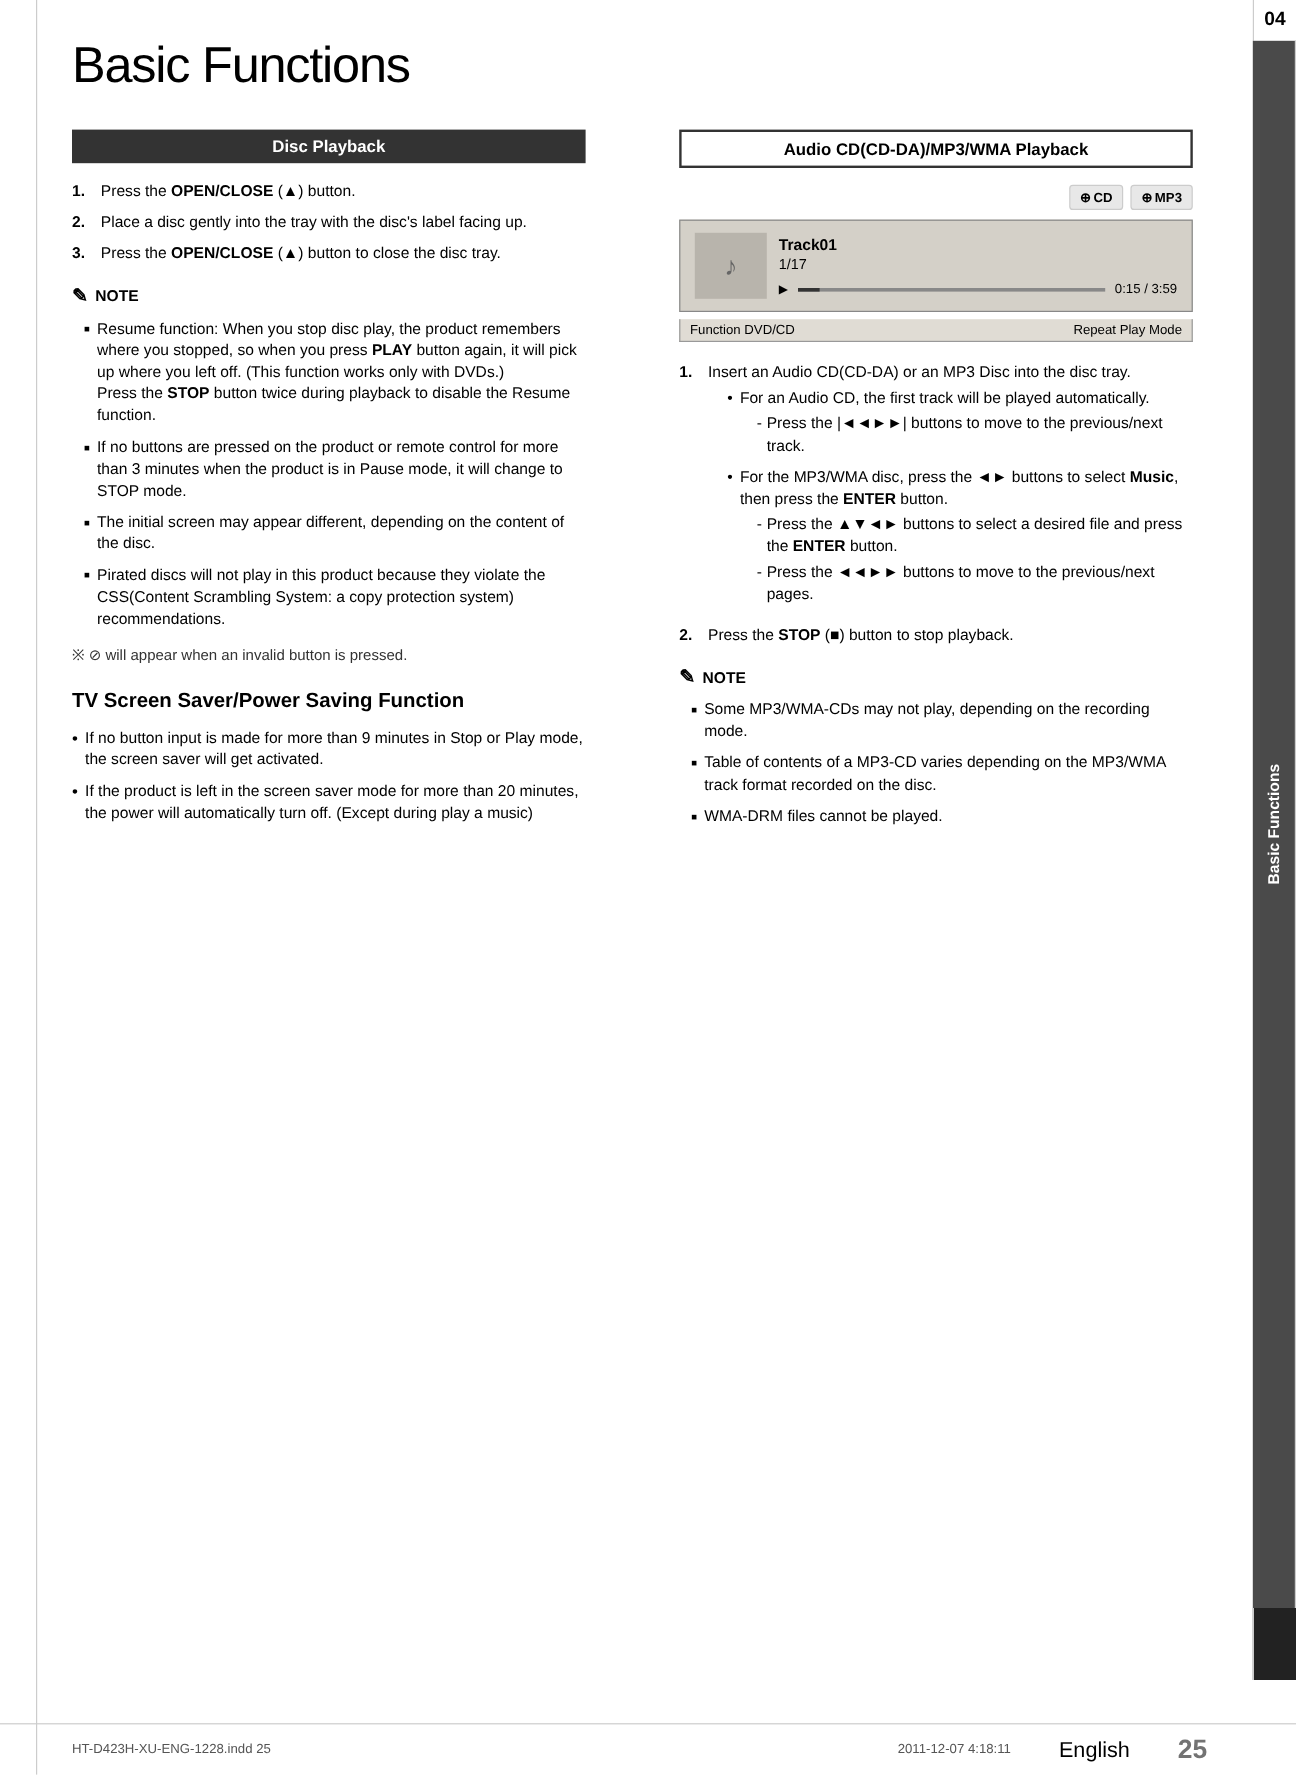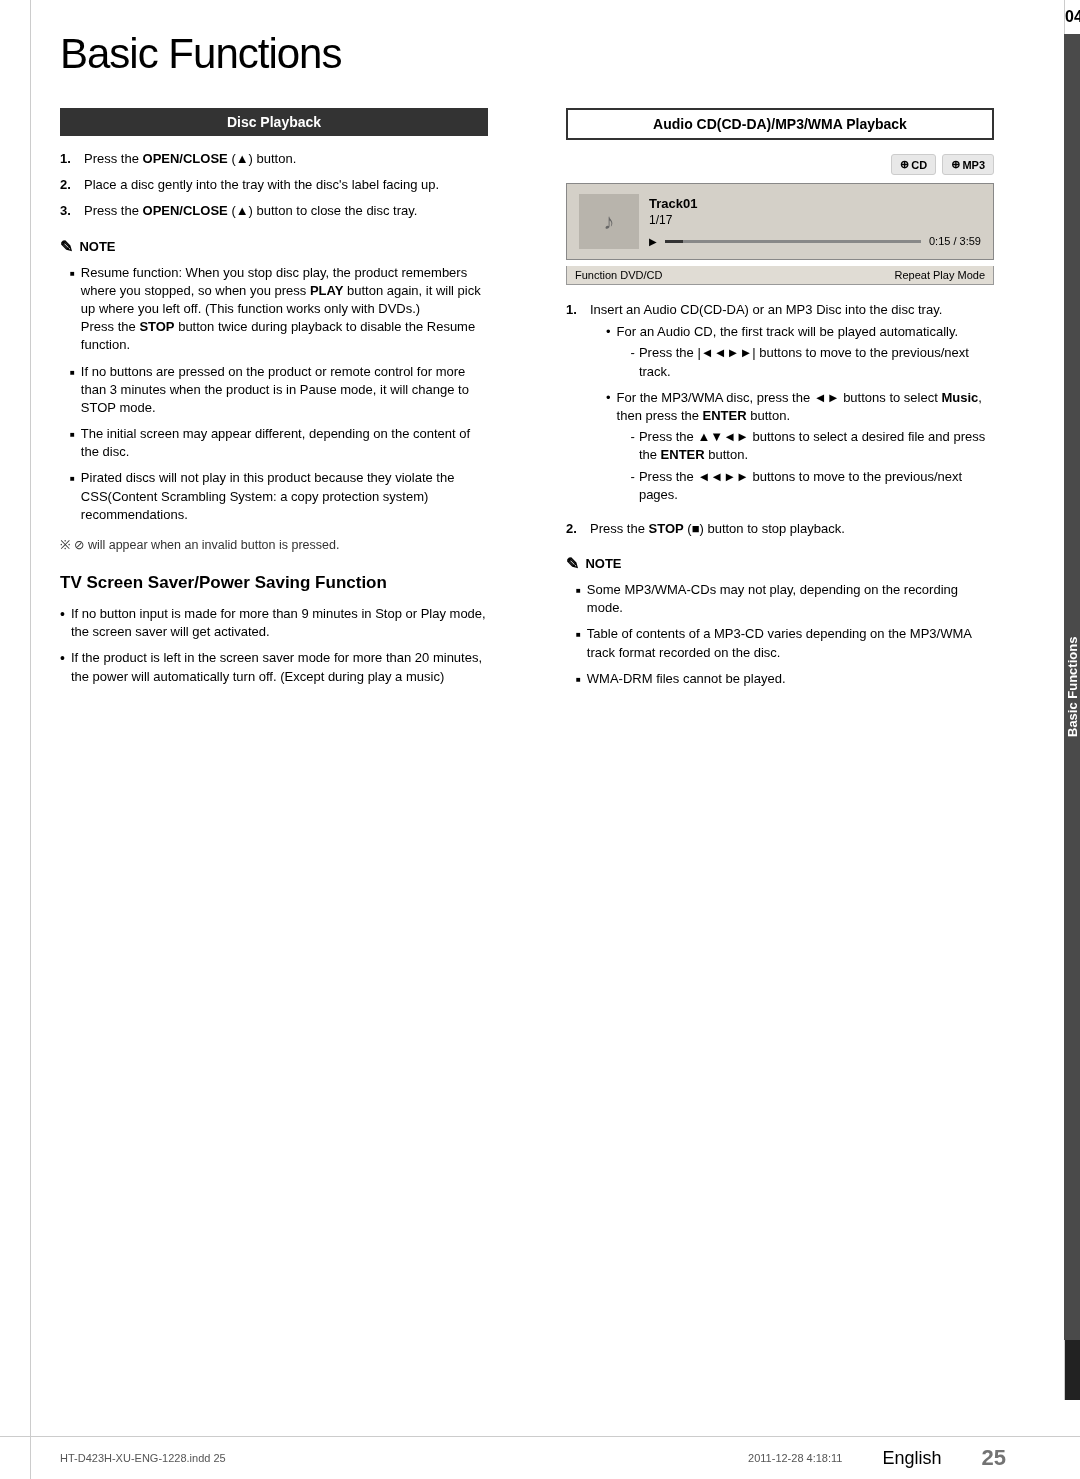--- a/index.html
+++ b/index.html
@@ -19,21 +19,21 @@
       min-height: 1479px;
       position: relative;
       padding: 0;
     }
 
     
     .side-tab {
       position: absolute;
       right: 0;
       top: 0;
-      width: 16px;
+      width: 36px;
       height: 1400px;
       display: flex;
       flex-direction: column;
       align-items: center;
     }
 
     .side-tab-number {
       background: #fff;
       color: #000;
       font-size: 16px;
@@ -574,19 +574,19 @@
         </div>
 
       </div>
 
     </div>
   </div>
 
   <div class="page-footer">
     <span>HT-D423H-XU-ENG-1228.indd  25</span>
     <div class="page-footer-right">
-      <span>2011-12-28   4:18:11</span>
+      <span>2011-12-07   4:18:11</span>
       <span class="english-label">English</span>
       <span class="page-number">25</span>
     </div>
   </div>
 
 </div>
 
 </body></html>

